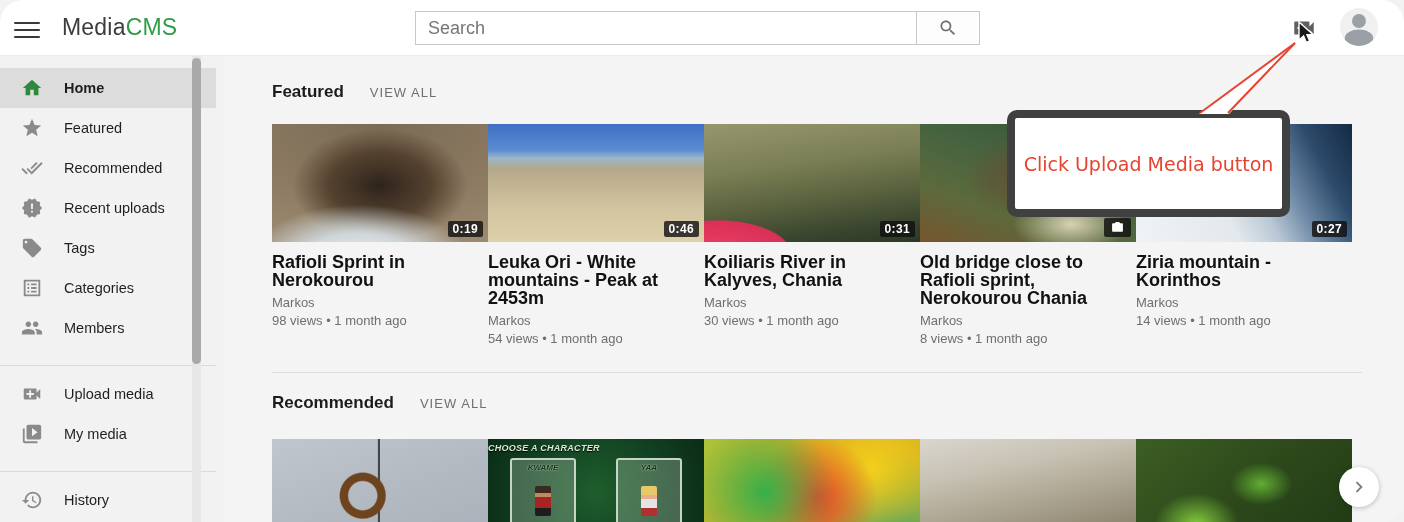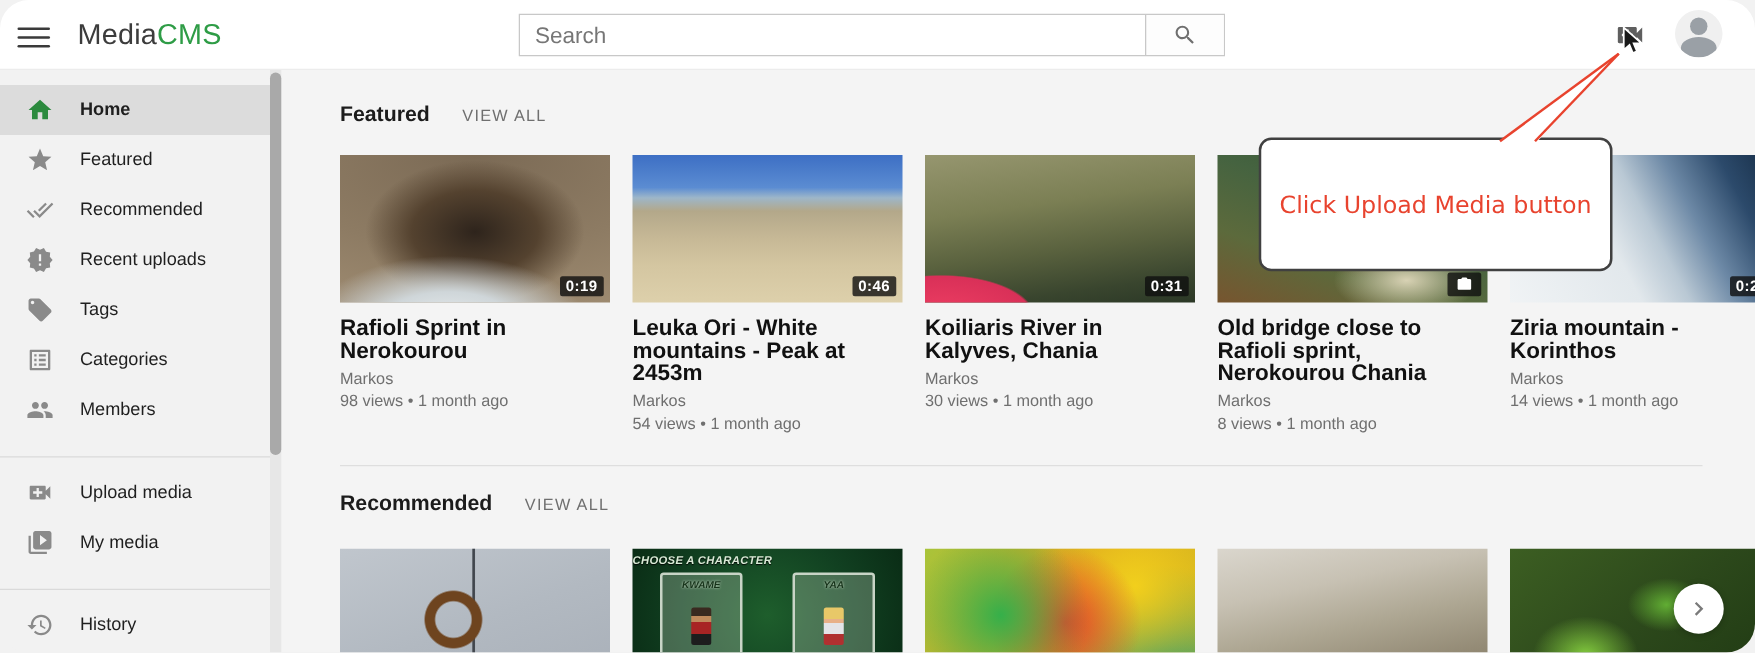--- a/index.html
+++ b/index.html
@@ -17,38 +17,38 @@
   .searchbar input { flex:1; border:none; outline:none; padding:0 12px; font-size:18px; color:#333; font-family:"Liberation Sans", sans-serif; }
   .searchbar input::placeholder { color:#767676; }
   .search-btn { width:63px; border:none; border-left:1px solid #c8c8c8; background:#fdfdfd; display:flex; align-items:center; justify-content:center; cursor:pointer; }
   .search-btn svg { width:20px; height:20px; fill:#6f6f6f; }
   .upload-top { position:absolute; left:1290px; top:15px; width:28px; height:26px; cursor:pointer; }
   .upload-top svg { width:28px; height:26px; fill:#5f5f5f; }
   .avatar { position:absolute; left:1340px; top:8px; width:38px; height:38px; border-radius:50%; background:#f0f0f0; overflow:hidden; cursor:pointer; }
   .avatar svg { width:38px; height:38px; fill:#9aa0a6; }
 
   
-  .sidebar { position:absolute; top:56px; left:0; width:225px; height:466px; background:#f2f2f2; padding-top:12px; z-index:4; }
+  .sidebar { position:absolute; top:56px; left:0; width:201px; height:466px; background:#f2f2f2; padding-top:12px; z-index:4; }
   .sb-track { position:absolute; top:0; right:0; width:9px; height:466px; background:#e7e7e7; }
   .sb-thumb { position:absolute; top:2px; right:0; width:9px; height:306px; background:#a9a9a9; border-radius:5px; cursor:pointer; }
   .sb-item { position:relative; height:40px; width:216px; display:flex; align-items:center; cursor:pointer; }
   .sb-item.active { background:#dcdcdc; }
   .sb-item .ic { width:22px; height:22px; margin-left:21px; display:flex; align-items:center; justify-content:center; }
   .sb-item .ic svg { width:22px; height:22px; fill:#8a8a8a; }
   .sb-item.active .ic svg { fill:#2c8a3e; }
   .sb-item .lbl { margin-left:21px; font-size:14.5px; color:#1f1f1f; }
   .sb-item.active .lbl { font-weight:700; }
   .sb-div { height:1px; background:#dadada; width:216px; margin:17px 0 8px 0; }
 
   
   .main { position:absolute; top:56px; left:225px; width:1179px; height:466px; background:#f4f4f4; padding:26px 0 0 47px; }
   .sec-head { display:flex; align-items:baseline; height:20px; }
   .sec-title { font-size:17px; font-weight:700; color:#1c1c1c; }
   .view-all { margin-left:26px; font-size:13px; font-weight:500; letter-spacing:0.08em; color:#6f6f6f; cursor:pointer; }
-  .cards-row { display:flex; gap:18px; margin-top:22px; }
+  .cards-row { display:flex; gap:0; margin-top:22px; }
   .card { width:216px; }
   .thumb { position:relative; width:216px; height:118px; background:#999; cursor:pointer; }
   .dur { position:absolute; right:5px; bottom:5px; background:rgba(15,15,15,0.8); color:#fff; font-size:12px; font-weight:700; padding:1px 5px; border-radius:2px; letter-spacing:0.03em; }
   .typebadge { position:absolute; right:5px; bottom:5px; background:rgba(15,15,15,0.8); border-radius:2px; width:27px; height:19px; display:flex; align-items:center; justify-content:center; }
   .typebadge svg { width:13px; height:13px; fill:#fff; }
   .card-title { margin-top:11px; font-size:18px; line-height:18px; font-weight:700; color:#111; cursor:pointer; }
   .card-author { margin-top:6px; font-size:13px; color:#6f6f6f; cursor:pointer; }
   .card-meta { margin-top:3px; font-size:13px; color:#6f6f6f; }
   .section-divider { width:1090px; height:1px; background:#dedede; margin-top:26px; }
   .sec2-head { margin-top:20px; }
@@ -91,21 +91,21 @@
   
   .game-title { position:absolute; top:4px; width:100%; text-align:left; font-size:9px; font-weight:800; font-style:italic; color:#d9ead6; text-shadow:0 1px 1px #000; letter-spacing:0.03em; }
   .game-panel { position:absolute; top:19px; width:66px; height:92px; background:rgba(198,214,196,0.30); border:2px solid #c8d4c6; border-radius:3px; }
   .gp-left { left:22px; } .gp-right { right:22px; }
   .game-name { display:block; text-align:center; margin-top:3px; font-size:8px; font-weight:800; font-style:italic; color:#16331a; text-shadow:0 0 2px #cfe0cc; }
   .char { position:absolute; left:50%; top:26px; transform:translateX(-50%); width:16px; height:30px; border-radius:2px; }
   .char1 { background:linear-gradient(180deg, #3a2a20 0 22%, #c08a5c 22% 38%, #a82424 38% 72%, #1d1d1d 72% 100%); }
   .char2 { background:linear-gradient(180deg, #e8c868 0 30%, #e8b088 30% 42%, #e4e4e8 42% 72%, #b03030 72% 100%); }
 
   
-  .callout-box { position:absolute; left:1007px; top:110px; width:283px; height:107px; background:#fff; border:2px solid #404040; border-radius:10px; z-index:8; display:flex; align-items:center; justify-content:center; }
+  .callout-box { position:absolute; left:1007px; top:110px; width:283px; height:107px; background:#fff; border:8px solid #404040; border-radius:10px; z-index:8; display:flex; align-items:center; justify-content:center; }
   .callout-text { color:#e8432e; font-size:19px; font-family:"DejaVu Sans", sans-serif; }
   .callout-arrow { position:absolute; left:1180px; top:28px; z-index:9; pointer-events:none; }
   .cursor { position:absolute; left:1296px; top:21px; z-index:10; pointer-events:none; }
 
   
   .scroll-right { position:absolute; left:1339px; top:467px; width:40px; height:40px; border-radius:50%; background:#fff; box-shadow:0 1px 5px rgba(0,0,0,0.25); display:flex; align-items:center; justify-content:center; cursor:pointer; z-index:6; }
   .scroll-right svg { width:22px; height:22px; fill:#7a7a7a; }
 </style>
 </head>
 <body>

